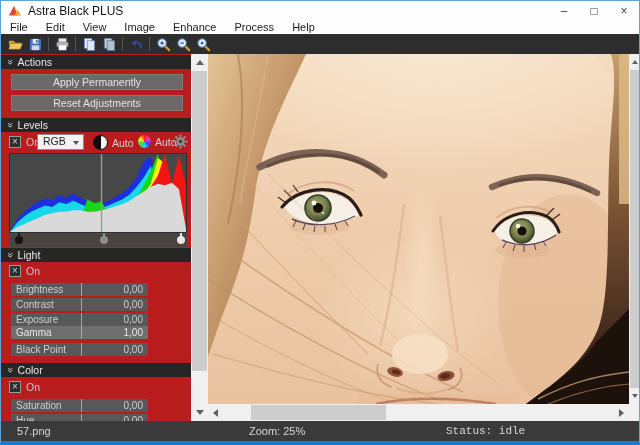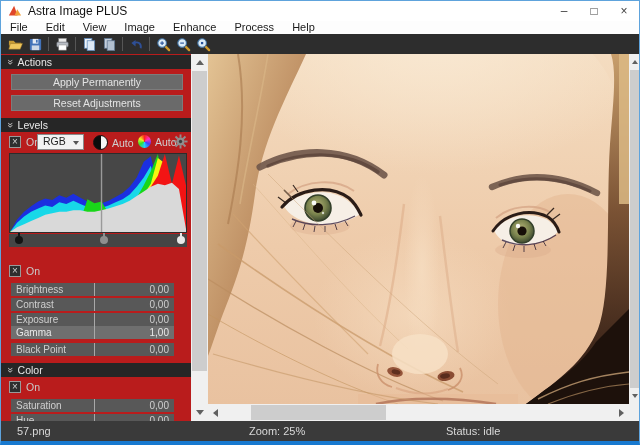--- a/index.html
+++ b/index.html
@@ -34,53 +34,53 @@
   .rainbow{width:13px;height:13px;border-radius:50%;background:conic-gradient(#ff2020,#ff30c0,#4040ff,#20d0ff,#30e030,#f0f020,#ff2020);}
   .gearbox{position:absolute;right:3px;top:0;width:15px;height:15px;}
   .histo{position:absolute;left:8px;top:99px;width:178px;height:80px;background:#474747;border:1px solid #2c2c2c;box-sizing:border-box;}
   .histo svg{width:100%;height:100%;display:block;}
   .mtrack{position:absolute;left:8px;top:180px;width:178px;height:13px;background:#454545;}
   .marker{position:absolute;top:2px;width:8px;height:8px;border-radius:50%;}
   .marker::before{content:"";position:absolute;left:3px;top:-3px;width:2px;height:4px;background:inherit;}
   .m0{left:6px;background:#141414;}
   .m1{left:91px;background:#8f8f8f;}
   .m2{left:168px;background:#e9e9e9;}
-  .slider{position:absolute;left:10px;width:163px;height:13px;background:#585858;font-size:10px;color:#cfcfcf;}
+  .slider{position:absolute;left:10px;width:137px;height:13px;background:#585858;font-size:10px;color:#cfcfcf;}
   .slider.hl{background:#6f6f6f;color:#e8e8e8;}
   .slider .lab{position:absolute;left:5px;top:1px;}
   .slider .val{position:absolute;right:5px;top:1px;}
   .slider .div{position:absolute;left:51%;top:0;width:1px;height:13px;background:#a8a8a8;}
   
   .sb{position:absolute;background:#f0f0f0;}
   .sb-arrow{position:absolute;width:0;height:0;}
   .thumb{position:absolute;background:#cdcdcd;}
   .panel-scroll{left:190px;top:53px;width:17px;height:367px;}
   .img-vscroll{left:628px;top:53px;width:11px;height:350px;}
   .img-hscroll{left:207px;top:403px;width:421px;height:17px;}
   .corner{position:absolute;left:628px;top:403px;width:11px;height:17px;background:#f0f0f0;}
   .imagearea{position:absolute;left:207px;top:53px;width:421px;height:350px;overflow:hidden;}
   .imagearea svg{display:block;width:421px;height:350px;}
   
   .statusbar{position:absolute;left:0;top:420px;width:100%;height:21px;background:#3a3a3a;color:#d8d8d8;font-size:11px;}
   .statusbar span{position:absolute;top:4px;}
   .st-file{left:16px;}
   .st-zoom{left:248px;text-align:center;}
-  .st-status{left:445px;}
+  .st-status{left:445px;font-family:Liberation Mono, monospace;}
 </style>
 </head>
 <body>
 
 <div class="window">
 
   <div class="titlebar">
     <svg class="appicon" viewBox="0 0 16 16">
       <polygon points="1,13 7,2 11,13" fill="#e0472a"></polygon>
       <polygon points="7.5,13 10.5,6 15,13" fill="#f2a03a"></polygon>
     </svg>
-    <span class="title">Astra Image PLUS</span>
+    <span class="title">Astra Black PLUS</span>
     <div class="winbtns">
       <span class="wbtn">–</span>
       <span class="wbtn">□</span>
       <span class="wbtn">×</span>
     </div>
   </div>
 
   <div class="menubar">
     <span class="menuitem">File</span>
     <span class="menuitem">Edit</span>
@@ -219,20 +219,24 @@
           <polygon points="0,100 0.0,100 4.0,94 8.0,90 12.0,86 16.0,82 20.0,78 24.0,76 28.0,74 32.0,74 36.0,72 40.0,72 44.0,74 48.0,74 52.0,72 56.0,70 60.0,67 64.0,64 68.0,60 72.0,54 76.0,48 80.0,42 84.0,38 88.0,40 92.0,37 96.0,45 100.0,96 100,100" fill="#d9d9d9"></polygon>
           <line x1="52" x2="52" y1="0" y2="100" stroke="#9a9a9a" stroke-width="0.8"></line>
         </svg>
     </div>
     <div class="mtrack">
       <div class="marker m0"></div>
       <div class="marker m1"></div>
       <div class="marker m2"></div>
     </div>
 
+    <div class="sec-header" style="top:194px">
+      <span class="chev">»</span>
+      <span>Light</span>
+    </div>
     <div class="cb-row" style="top:211px">
       <span class="cb">×</span>
       <span>On</span>
     </div>
     <div class="slider" style="top:229px">
       <span class="lab">Brightness</span>
       <span class="div"></span>
       <span class="val">0,00</span>
     </div>
     <div class="slider" style="top:244px">

